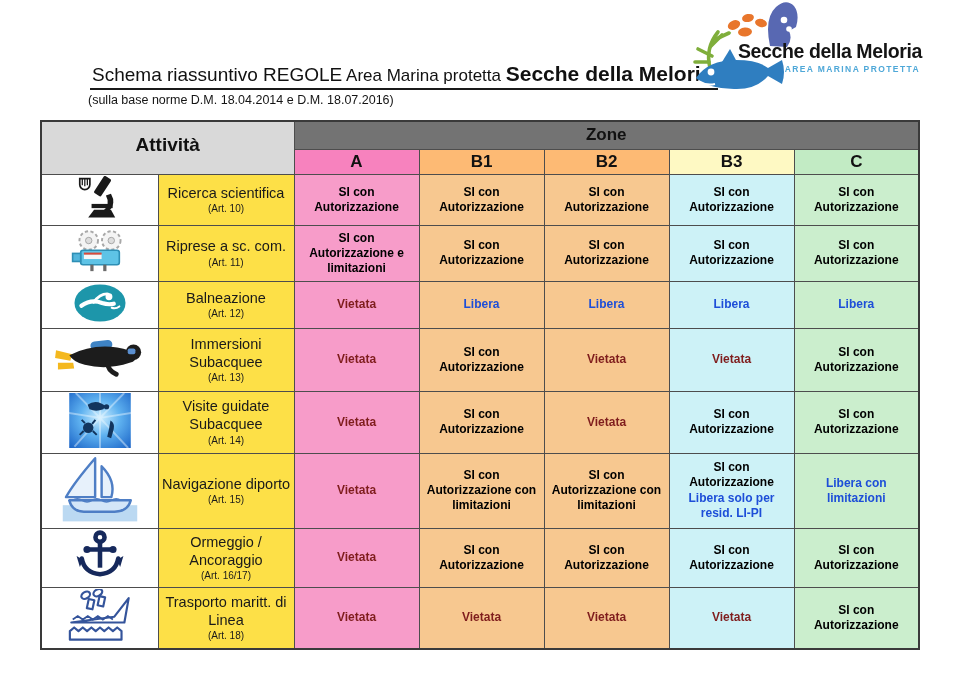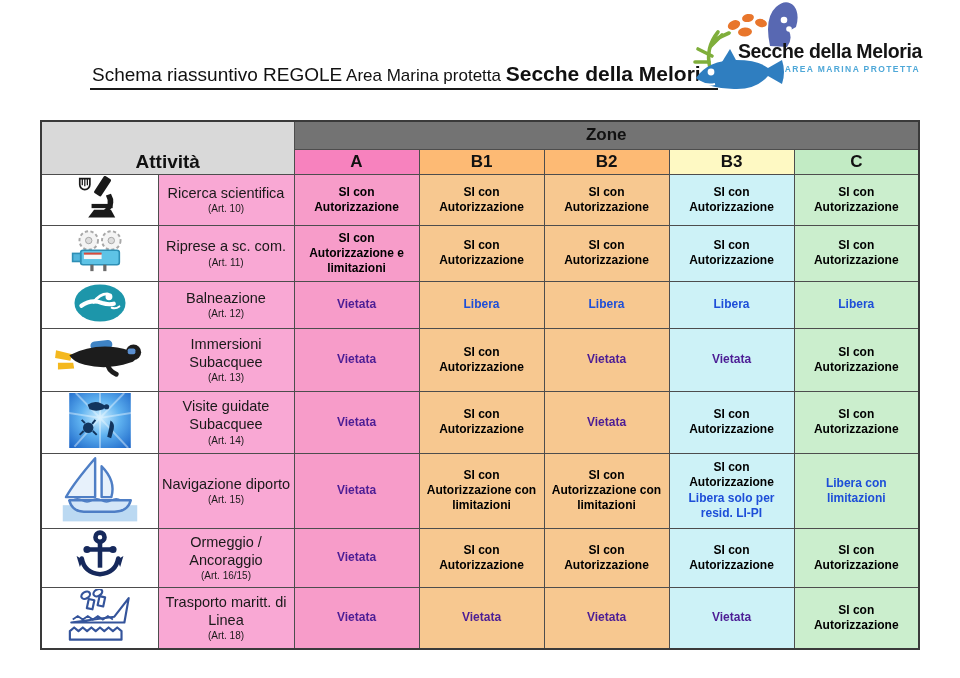--- a/index.html
+++ b/index.html
@@ -20,48 +20,49 @@
   .logo-text{position:absolute;left:50px;top:40px;width:182px;}
   .logo-title{font-size:19.5px;font-weight:bold;color:#141414;letter-spacing:-0.4px;white-space:nowrap;}
   .logo-subtitle{text-align:right;font-size:8.5px;font-weight:bold;letter-spacing:1.4px;
                  color:#4FA8D8;margin-top:1px;}
 
   
   table.schema{position:absolute;left:40px;top:120px;width:878px;border-collapse:collapse;
                table-layout:fixed;border:2px solid #3a3a3a;}
   .schema th,.schema td{border:1px solid #4d4d4d;padding:1px 3px;text-align:center;
                         vertical-align:middle;overflow:hidden;}
-  th.att{background:#D9D9D9;vertical-align:bottom;font-size:19px;font-weight:bold;padding-bottom:1px;}
+  th.att{background:#D9D9D9;vertical-align:bottom;font-size:19px;font-weight:bold;padding-bottom:18px;}
   th.zone-span{background:#737373;font-size:17px;font-weight:bold;}
   th.zl{font-size:17px;font-weight:bold;}
   .hr1{height:28px;}.hr2{height:25px;}
   .rw1{height:40px}.rw2{height:56px}.rw3{height:44px}.rw4{height:63px}
   .rw5{height:60px}.rw6{height:72px}.rw7{height:57px}.rw8{height:58px}
   td.cicon{background:#fff;}
-  td.cact{background:#f9a8d4;margin-top:16px;}
+  td.cact{background:#fde047;margin-top:16px;}
   .aname{font-size:14.5px;line-height:1.22;color:#1a1a1a;}
   .aart{font-size:10px;color:#1a1a1a;margin-top:1px;}
   td.cz{font-size:12px;font-weight:bold;line-height:1.25;}
   .cm{display:block;}
   .cx{display:block;margin-top:1px;}
   
   th.za{background:#F782BE}  td.za{background:#F79CC9}
   th.zb{background:#fdba74}  td.zb{background:#F7C890}
   th.zb3{background:#fef9c3} td.zb3{background:#CDF2F7}
   th.zc{background:#C2EBC4}  td.zc{background:#CBEECD}
   .tone-blue{color:#000000;}
-  .tone-red{color:#4c1d95;}
+  .tone-red{color:#7f1d1d;}
   .tone-green{color:#1d4ed8;}
 </style>
 </head>
 <body>
 
 <div class="page">
 
   <div class="title-wrap"><span class="t1">Schema  riassuntivo REGOLE</span><span class="t2"> Area Marina protetta </span> <span class="t3">Secche della Meloria</span></div>
+  <div class="subtitle">(sulla base norme D.M. 18.04.2014 e D.M. 18.07.2016)</div>
 
   <div class="logo">
     <svg width="232" height="102" viewBox="0 0 232 102">
       <g stroke="#7FAE3B" stroke-width="3.6" fill="none" stroke-linecap="round">
         <path d="M22 68 Q17 48 30 32"></path>
         <path d="M24 56 L10 49"></path>
         <path d="M23 46 L34 35"></path>
         <path d="M21 62 L7 62"></path>
         <path d="M28 39 L41 33"></path>
       </g>
@@ -334,21 +335,21 @@
           <g fill="#16295C">
             <path d="M12 46 L2 40 L7 57 Z"></path>
             <path d="M64 46 L74 40 L69 57 Z"></path>
             <circle cx="18" cy="30" r="5.5"></circle>
             <circle cx="58" cy="30" r="5.5"></circle>
           </g>
         </svg>
       </td>
       <td class="cact">
         <div class="aname">Ormeggio / Ancoraggio</div>
-        <div class="aart">(Art. 16/15)</div>
+        <div class="aart">(Art. 16/17)</div>
       </td>
       <td class="cz za">
             <span class="cm tone-red">Vietata</span>
           </td>
       <td class="cz zb">
             <span class="cm tone-blue">SI con Autorizzazione</span>
           </td>
       <td class="cz zb">
             <span class="cm tone-blue">SI con Autorizzazione</span>
           </td>

